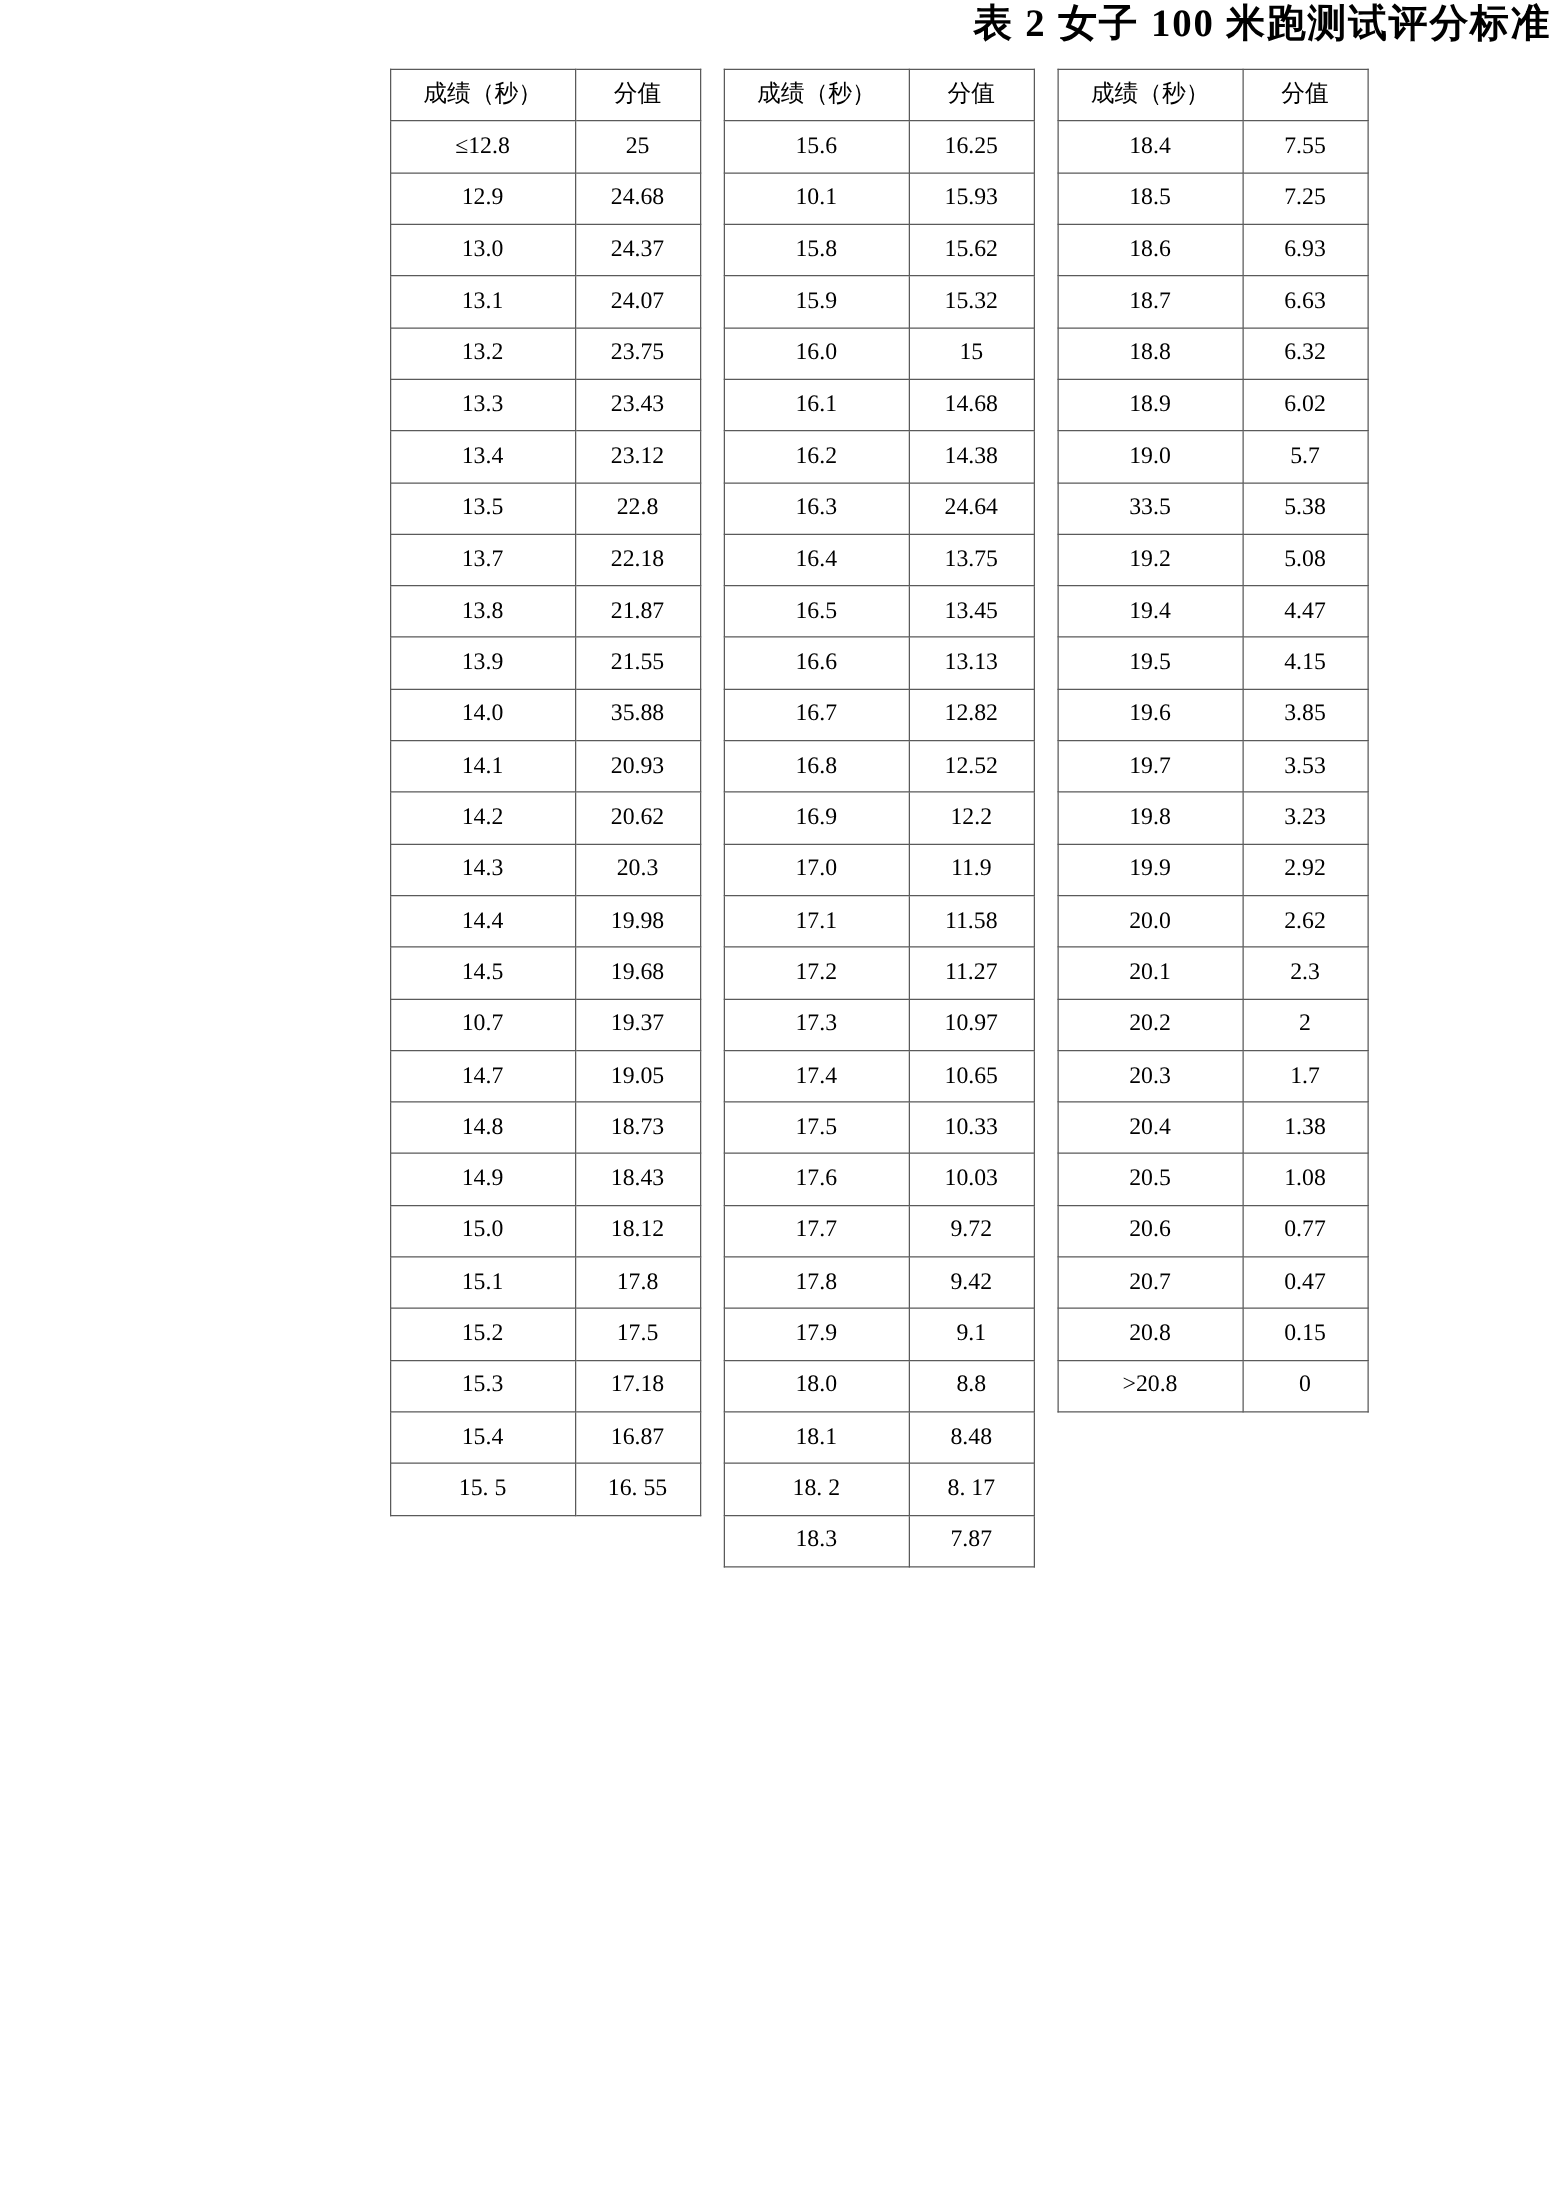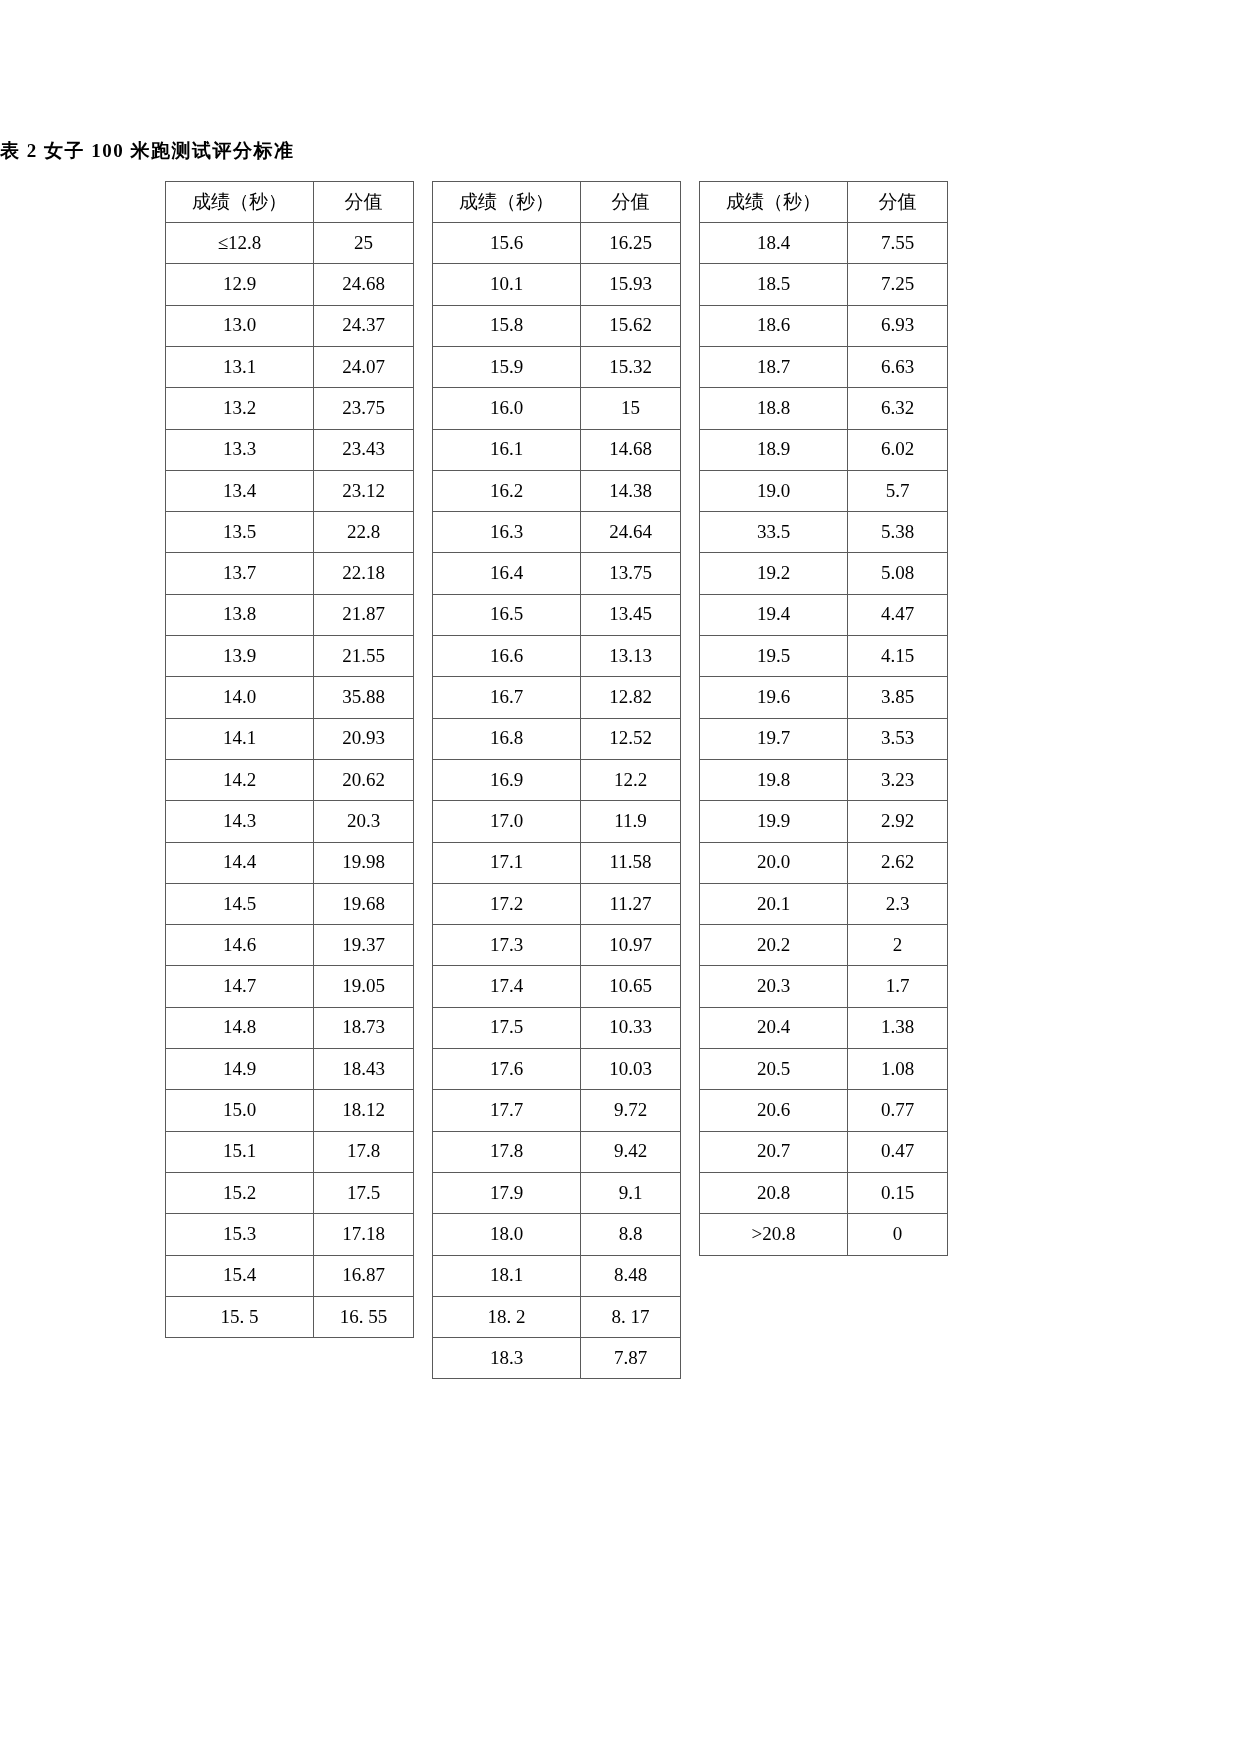--- a/index.html
+++ b/index.html
@@ -16,34 +16,33 @@
     overflow: hidden;
   }
   .page {
     width: 1241px;
     height: 1754px;
     box-sizing: border-box;
     padding: 0;
     position: relative;
   }
   .doc-title {
-    text-align: left;
-    font-size: 19px;
+    text-align: right;
+    font-size: 31px;
     font-weight: bold;
     letter-spacing: 1.5px;
     margin: 0;
-    padding-top: 140px;
     padding-bottom: 0;
     line-height: 1.2;
     font-family: "Liberation Serif", "DejaVu Serif", serif;
   }
   .tables-row {
     display: flex;
     flex-direction: row;
-    justify-content: flex-start;
+    justify-content: center;
     align-items: flex-start;
     margin-top: 18px;
     padding-left: 165px;
     gap: 18px;
   }
   table.score-table {
     border-collapse: collapse;
     table-layout: fixed;
     font-size: 19px;
     background: #ffffff;
@@ -152,21 +151,21 @@
             </tr>
             <tr>
               <td>14.4</td>
               <td>19.98</td>
             </tr>
             <tr>
               <td>14.5</td>
               <td>19.68</td>
             </tr>
             <tr>
-              <td>14.6</td>
+              <td>10.7</td>
               <td>19.37</td>
             </tr>
             <tr>
               <td>14.7</td>
               <td>19.05</td>
             </tr>
             <tr>
               <td>14.8</td>
               <td>18.73</td>
             </tr>

